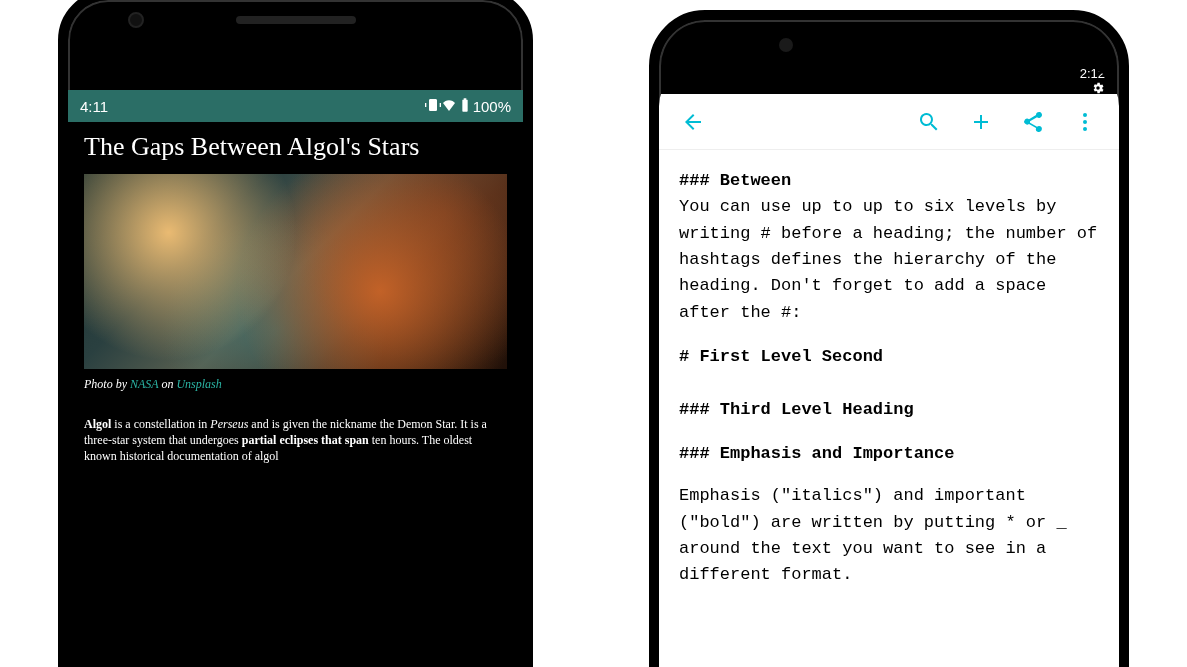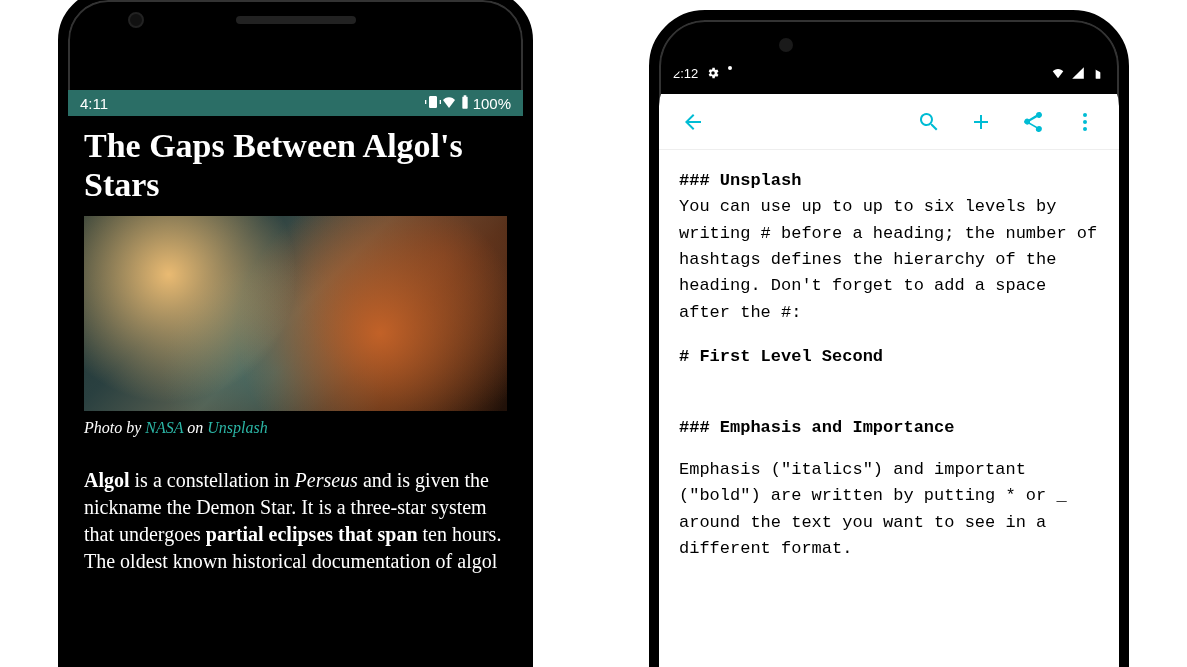--- a/index.html
+++ b/index.html
@@ -76,79 +76,80 @@
   .phone-right .screen {
     top: 46px;
     border-radius: 40px 40px 0 0;
     overflow: hidden;
   }
 
   
   .statusbar-l {
     background: #2b6e66;
     color: #fff;
-    height: 26px;
+    height: 32px;
     display: flex;
     align-items: center;
     padding: 0 12px;
     font-size: 15px;
     font-weight: 500;
   }
   .statusbar-l .spacer { flex: 1; }
   .statusbar-l .icons { display: flex; align-items: center; }
   .statusbar-l svg { width: 16px; height: 16px; fill: #fff; }
 
   .article {
     background: #000;
     color: #fff;
     padding: 10px 16px 0 16px;
     font-family: Georgia, 'Times New Roman', serif;
     flex: 1;
     overflow: hidden;
   }
   .article h1 {
-    font-size: 34px;
-    font-weight: 700;
+    font-size: 26px;
+    font-weight: 400;
     margin-bottom: 12px;
     line-height: 1.15;
   }
   .hero {
     width: 100%;
     height: 195px;
     background:
       radial-gradient(circle at 20% 30%, rgba(255,200,120,0.9), transparent 35%),
       radial-gradient(circle at 70% 60%, rgba(200,100,40,0.95), transparent 45%),
       radial-gradient(circle at 85% 20%, rgba(120,60,30,0.8), transparent 40%),
       radial-gradient(circle at 45% 80%, rgba(60,120,120,0.6), transparent 40%),
       linear-gradient(135deg, #1a3030 0%, #2a4040 30%, #5a6050 50%, #402818 70%, #201008 100%);
     margin-bottom: 8px;
   }
   .caption {
     font-style: italic;
-    font-size: 16px;
-    margin-bottom: 30px;
+    font-size: 12px;
+    margin-bottom: 24px;
   }
   .caption a { color: #2bb5a5; text-decoration: none; }
   .bodytext {
-    font-size: 20px;
+    font-size: 12px;
     line-height: 1.35;
   }
   .bodytext b { font-weight: 700; }
   .bodytext i { font-style: italic; }
 
   
   .statusbar-r {
     background: #000;
     color: #fff;
     height: 28px;
     display: flex;
-    align-items: flex-start;
+    align-items: flex-end;
     padding: 0 14px;
     font-size: 13px;
     font-weight: 500;
+    flex-direction: column;
   }
   .statusbar-r .spacer { flex:1; }
   .statusbar-r svg { width:14px; height:14px; fill:#fff; }
   .statusbar-r .gear { margin-left:8px; }
   .statusbar-r .dot { width:4px;height:4px;border-radius:50%;background:#fff;margin-left:8px; }
 
   .appbar {
     background: #fff;
     height: 56px;
     display: flex;
@@ -262,21 +263,21 @@
       <div class="ibtn">
           <svg viewBox="0 0 24 24">
             <circle cx="12" cy="5" r="2"></circle>
             <circle cx="12" cy="12" r="2"></circle>
             <circle cx="12" cy="19" r="2"></circle>
           </svg>
         </div>
     </div>
 
     <div class="md-body">
-      <p class="hdr" style="margin-bottom:0">### Unsplash</p>
+      <p class="hdr" style="margin-bottom:0">### Between</p>
       <p>You can use up to up to six levels by writing # before a heading; the number of hashtags defines the hierarchy of the heading. Don't forget to add a space after the #:</p>
-      <p class="hdr"><span># First Level Second</span><br><br></p>
+      <p class="hdr"><span># First Level Second</span><br><br><span>### Third Level Heading</span></p>
       <p class="hdr" style="margin-bottom:16px">### Emphasis and Importance</p>
       <p style="margin-bottom:0">Emphasis ("italics") and important ("bold") are written by putting * or _ around the text you want to see in a different format.</p>
     </div>
 
   </div>
 </div>
 
 </body></html>

